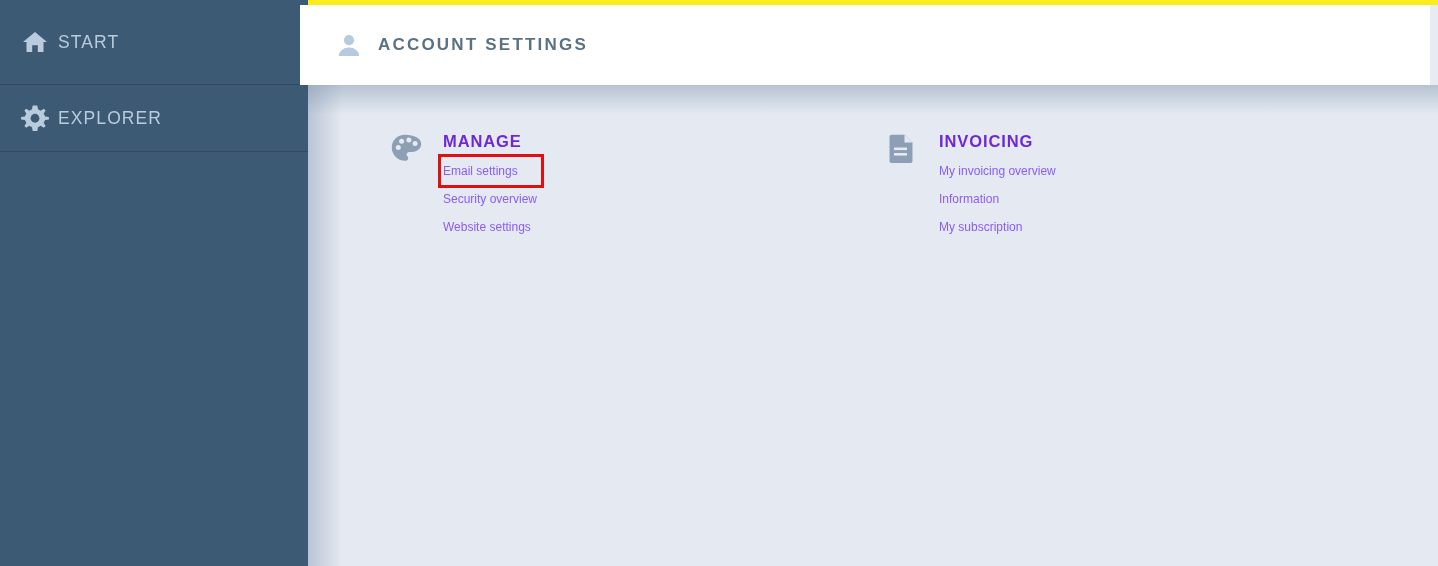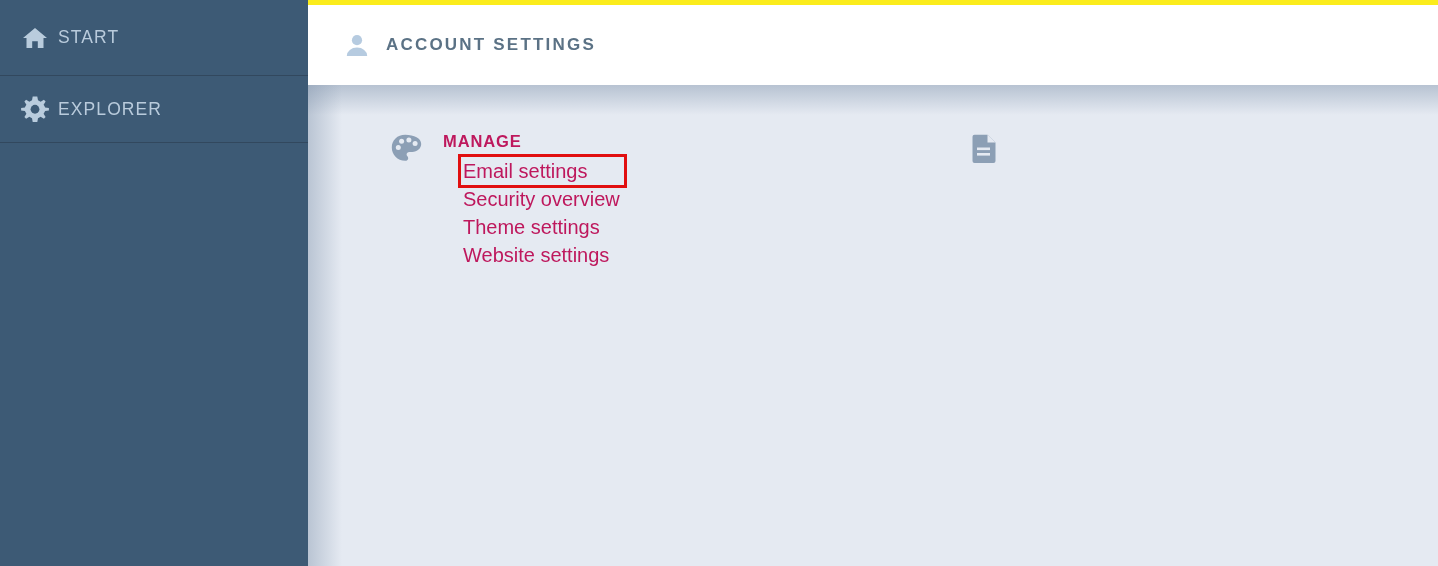--- a/index.html
+++ b/index.html
@@ -30,21 +30,21 @@
 
   .nav-item {
     position: relative;
     height: 67px;
     display: flex;
     align-items: center;
     padding-left: 12px;
     border-bottom: 1px solid #32485e;
     cursor: pointer;
   }
-  .nav-item:first-child { height: 76px; }
+  .nav-item:first-child { height: 85px; }
 
   .nav-icon {
     width: 46px;
     min-width: 46px;
     display: flex;
     align-items: center;
     justify-content: center;
     color: #b9ccdd;
   }
   .nav-icon svg { display: block; }
@@ -62,21 +62,21 @@
     position: absolute;
     left: 308px; top: 0;
     width: 1130px;
     height: 5px;
     background: #fbec1c;
     z-index: 8;
   }
 
   #header {
     position: absolute;
-    left: 308px; top: 5px;
+    left: 300px; top: 5px;
     width: 1130px;
     height: 80px;
     background: #ffffff;
     display: flex;
     align-items: center;
     padding-left: 34px;
     z-index: 6;
   }
 
   .header-icon {
@@ -138,34 +138,33 @@
     align-items: flex-start;
     padding-top: 2px;
     color: #8c9fb5;
   }
   .panel-body { padding-left: 17px; }
 
   .panel-title {
     font-size: 16.5px;
     letter-spacing: 0.9px;
     font-weight: 700;
-    color: #be185d;
+    color: #6d28d9;
     margin-bottom: 6px;
     white-space: nowrap;
   }
 
   .panel-link {
     display: block;
-    font-size: 20px;
-    color: #be185d;
+    font-size: 12px;
+    color: #8b5cf6;
     line-height: 28px;
     text-decoration: none;
     white-space: nowrap;
     cursor: pointer;
-    margin-left: 20px;
   }
 
   .panel-link.highlighted {
     position: relative;
   }
   .panel-link.highlighted::after {
     content: "";
     position: absolute;
     left: -5px;
     top: -3px;
@@ -235,32 +234,37 @@
             <circle cx="7.3" cy="13.6" r="2.5" fill="#e5eaf2"></circle>
             <circle cx="10.6" cy="7.2" r="2.5" fill="#e5eaf2"></circle>
             <circle cx="17.9" cy="5.9" r="2.5" fill="#e5eaf2"></circle>
             <circle cx="24.1" cy="9.6" r="2.5" fill="#e5eaf2"></circle>
           </svg>
         </span>
         <div class="panel-body">
           <div class="panel-title">MANAGE</div>
           <a class="panel-link highlighted">Email settings</a>
           <a class="panel-link">Security overview</a>
-          <a class="panel-link">Theme settings</a>
           <a class="panel-link">Website settings</a>
         </div>
       </section>
 
       <section class="panel" id="panel-invoicing">
         <span class="panel-icon">
           <svg width="26" height="30" viewBox="0 0 26 30" fill="currentColor">
             <path d="M2.5 0.8 L15.5 0.8 L23.5 8.6 L23.5 27 A2 2 0 0 1 21.5 29 L2.5 29 A2 2 0 0 1 0.5 27 L0.5 2.8 A2 2 0 0 1 2.5 0.8 Z"></path>
             <path d="M15.5 0.8 L23.5 8.6 L15.5 8.6 Z" fill="#e5eaf2"></path>
             <rect x="5" y="13.5" width="13" height="2.6" fill="#e5eaf2"></rect>
             <rect x="5" y="19" width="13" height="2.6" fill="#e5eaf2"></rect>
           </svg>
         </span>
+        <div class="panel-body">
+          <div class="panel-title">INVOICING</div>
+          <a class="panel-link">My invoicing overview</a>
+          <a class="panel-link">Information</a>
+          <a class="panel-link">My subscription</a>
+        </div>
       </section>
 
     </div>
   </main>
 
 </div>
 
 </body></html>

